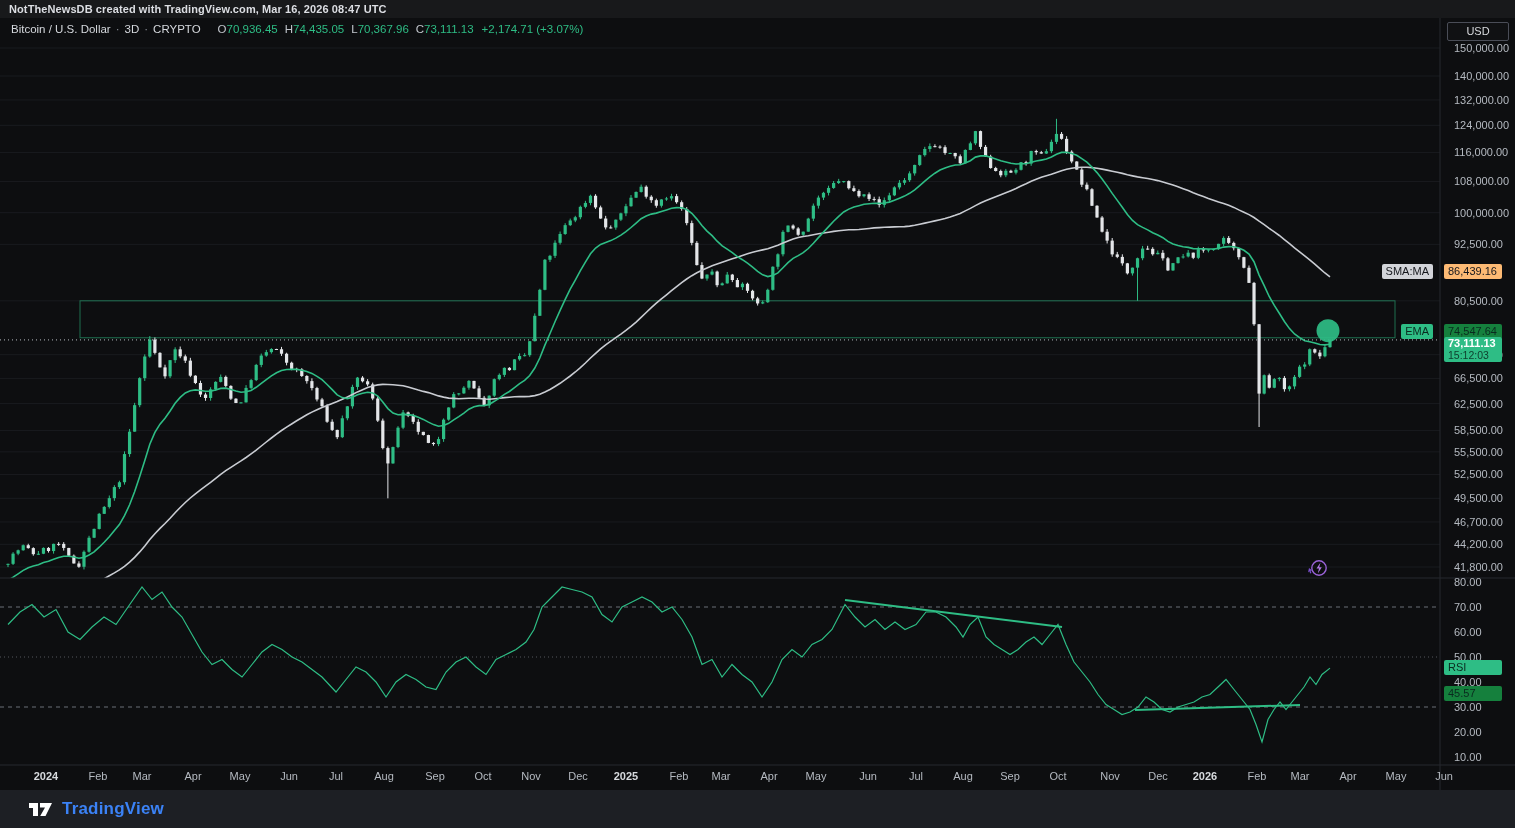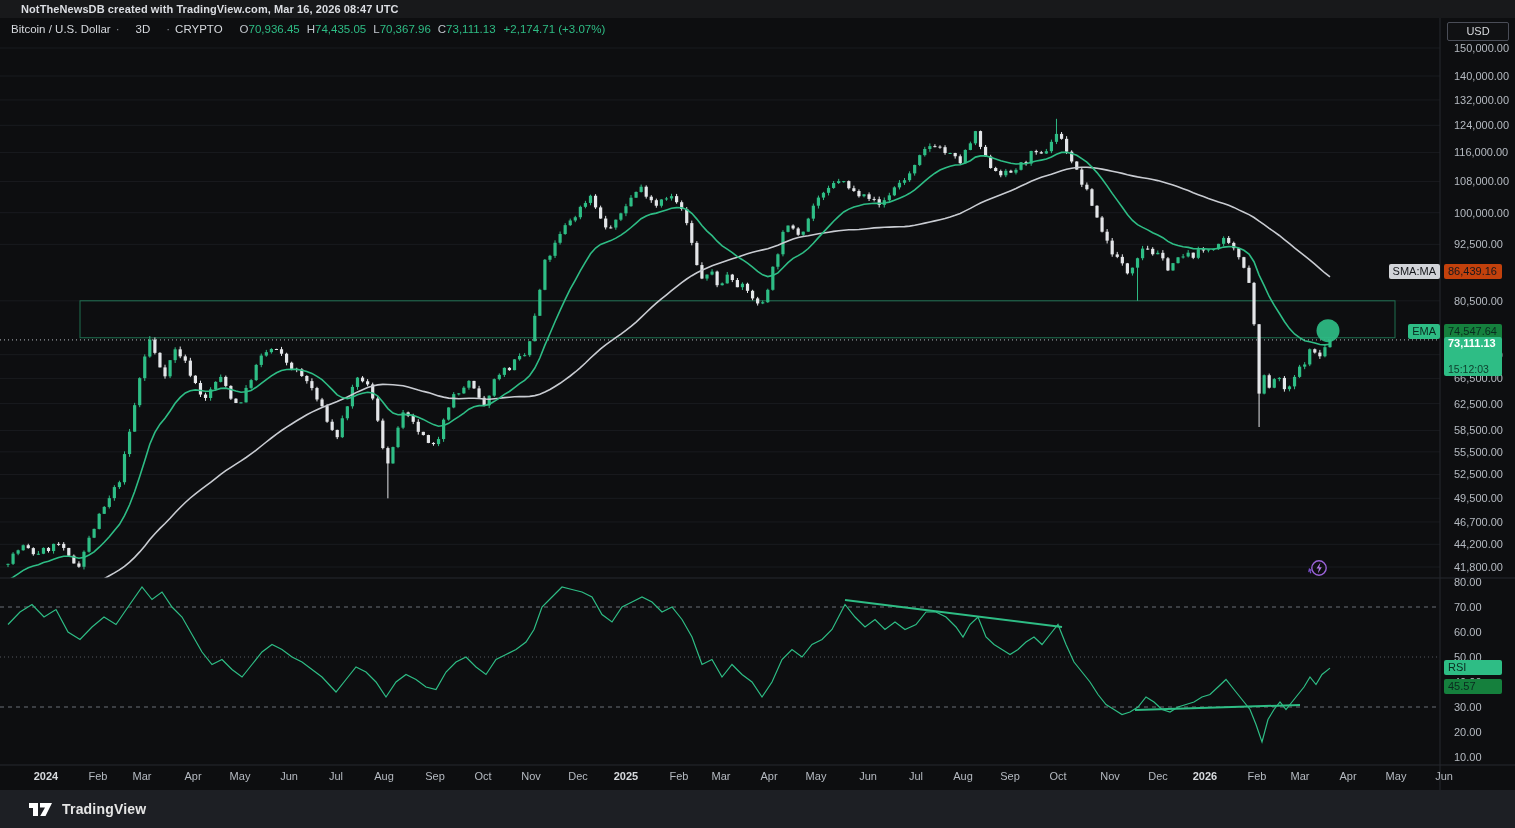--- a/index.html
+++ b/index.html
@@ -1,45 +1,45 @@
 <!DOCTYPE html>
 <html><head>
 <meta charset="utf-8">
 <style>
   html,body{margin:0;padding:0;background:#0d0e10;width:1515px;height:828px;overflow:hidden;
     font-family:"Liberation Sans", sans-serif;-webkit-font-smoothing:antialiased;}
   .app{position:relative;width:1515px;height:828px;background:#0d0e10;}
   .topbar{position:absolute;left:0;top:0;width:1515px;height:18px;background:#18191b;
-    color:#dcdee3;font-size:11px;font-weight:700;line-height:18px;padding-left:21px;box-sizing:border-box;
+    color:#dcdee3;font-size:11px;font-weight:700;line-height:18px;padding-left:9px;box-sizing:border-box;
     letter-spacing:.1px;z-index:6;}
   #chart{position:absolute;left:0;top:0;z-index:1;}
   .legend{position:absolute;left:11px;top:23px;z-index:5;font-size:11.5px;color:#d5d8dd;white-space:nowrap;}
   .legend .sep{color:#8b8f98;margin:0 5px;}
-  .legend .tf{margin:11px;text-align:right;}
+  .legend .tf{margin:0;text-align:right;}
   .legend .ohlc{margin-left:10px;}
   .legend .k{color:#c2c6cd;margin-left:7px;}
   .legend .v{color:#2ebd85;}
   .legend .chg{color:#2ebd85;margin-left:8px;}
   .usd-btn{position:absolute;top:22px;right:6px;width:60px;height:17px;border:1px solid #4a4d57;
     border-radius:2px;color:#d8dade;font-size:11px;line-height:17px;text-align:center;z-index:5;
     background:#101113;cursor:pointer;}
-  .badge{position:absolute;z-index:5;display:flex;gap:4px;font-size:11px;line-height:15px;}
+  .badge{position:absolute;z-index:5;display:flex;gap:11px;font-size:11px;line-height:15px;}
   .badge .lbl{padding:0 4px;border-radius:2px;}
   .badge .val{padding:0 4px;border-radius:2px;min-width:50px;text-align:left;}
   .badge.light .lbl{background:#d2d4d9;color:#15171c;}
-  .badge.light .val{background:#c2410c;color:#15171c;}
+  .badge.light .val{background:#fdba74;color:#15171c;}
   .badge.green .lbl{background:#2ebd85;color:#0a2a1f;}
   .badge.green .val{background:#15803d;color:#0a2a1f;}
   .price-badge{position:absolute;z-index:5;background:#2ebd85;border-radius:2px;padding:1px 4px;
     font-size:11px;line-height:11px;text-align:left;min-width:50px;}
   .price-badge .p{color:#ffffff;font-weight:700;}
-  .price-badge .cd{color:#0e3d2c;margin-top:15px;font-size:10.5px;}
+  .price-badge .cd{color:#0e3d2c;margin-top:1px;font-size:10.5px;}
   .footer{position:absolute;left:0;top:790px;width:1515px;height:38px;background:#1d1f24;z-index:6;
     display:flex;align-items:center;padding-left:28px;box-sizing:border-box;}
-  .footer .brand{color:#e5e5e5;font-size:14px;font-weight:700;margin-left:9px;letter-spacing:.2px;}
+  .footer .brand{color:#3b82f6;font-size:17px;font-weight:700;margin-left:9px;letter-spacing:.2px;}
   .flash-icon{position:absolute;left:1304px;top:557px;z-index:4;}
 </style>
 </head>
 <body>
 
 <div class="app">
 
   <div class="topbar">
     <span>NotTheNewsDB created with TradingView.com, Mar 16, 2026 08:47 UTC</span>
   </div>

